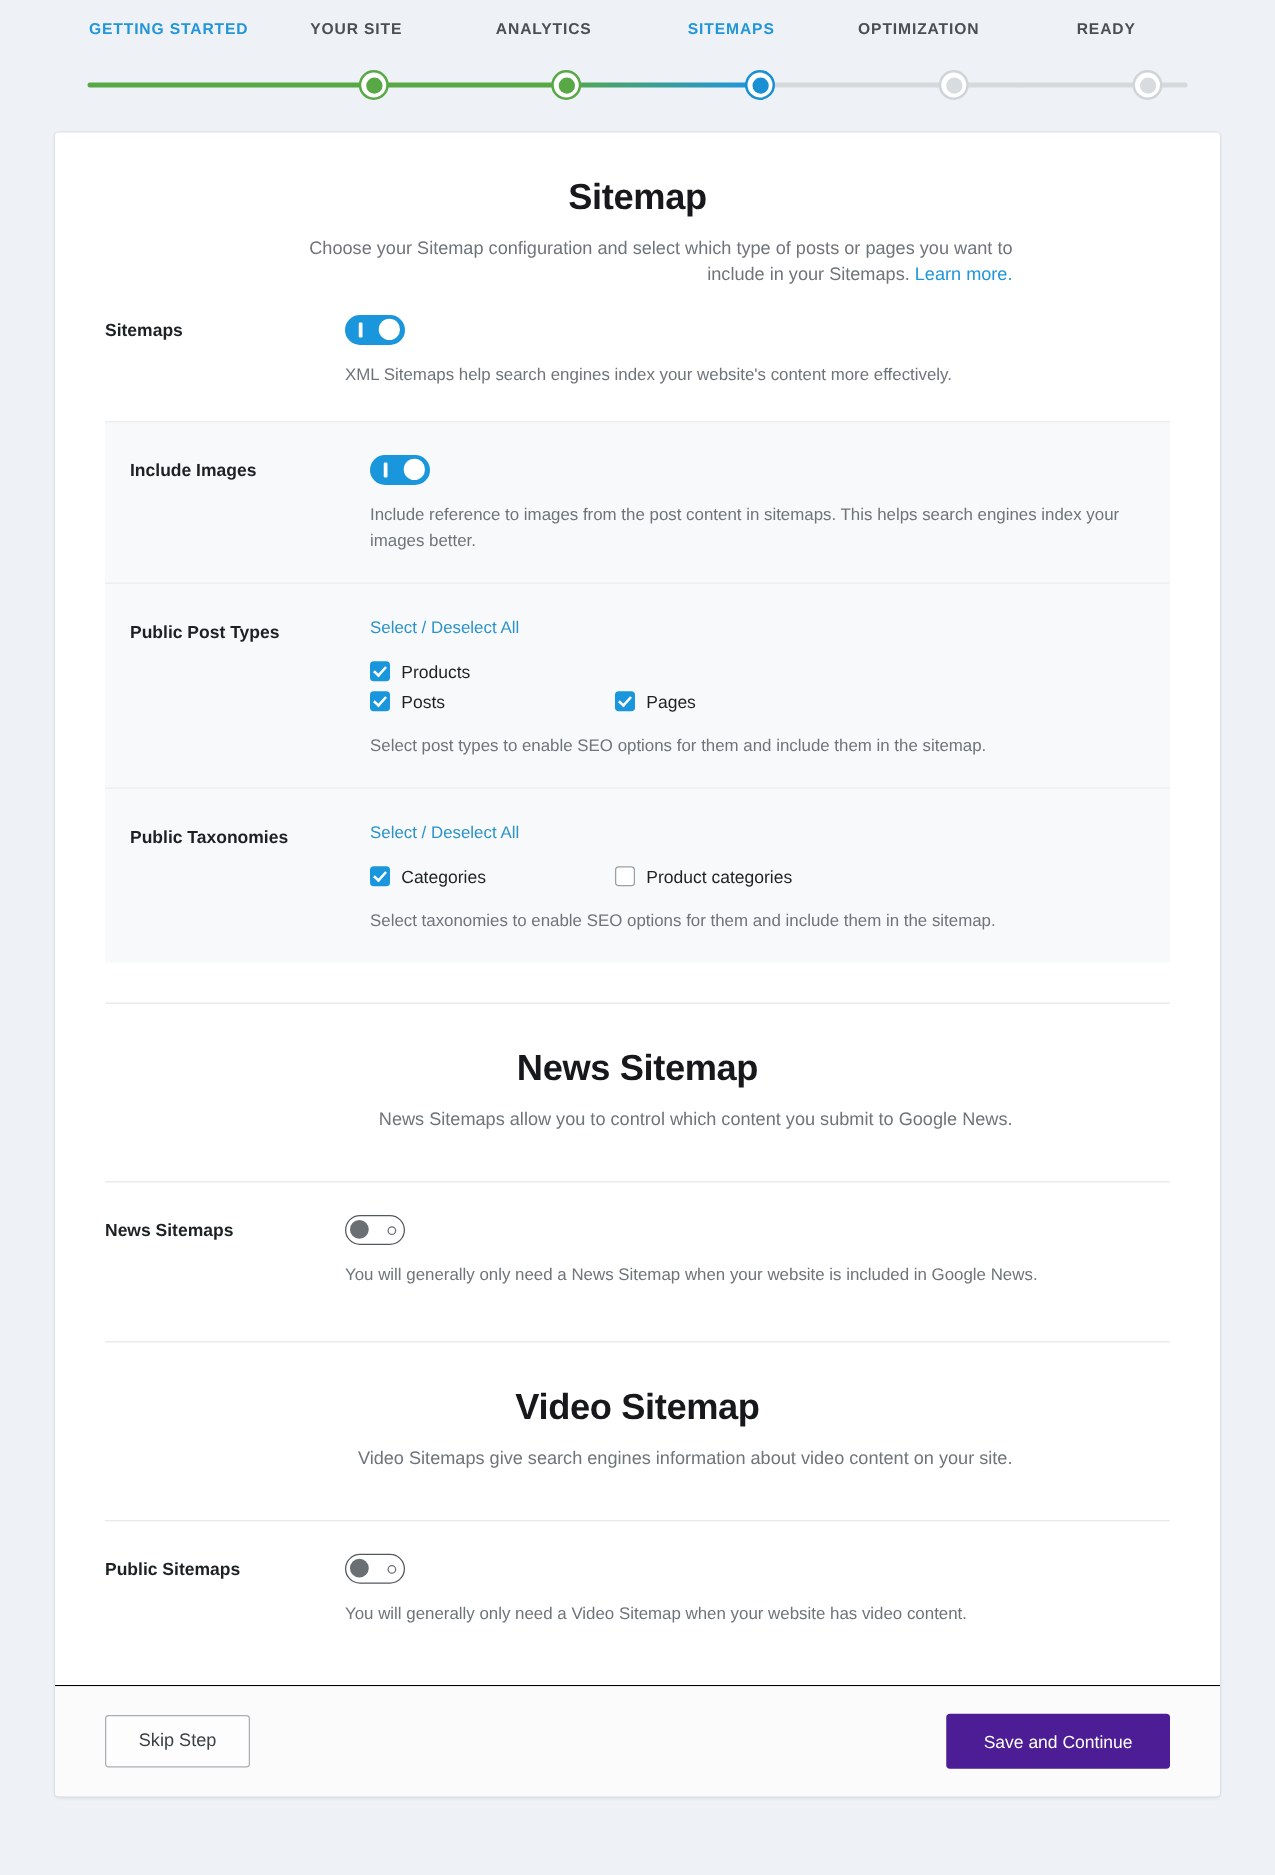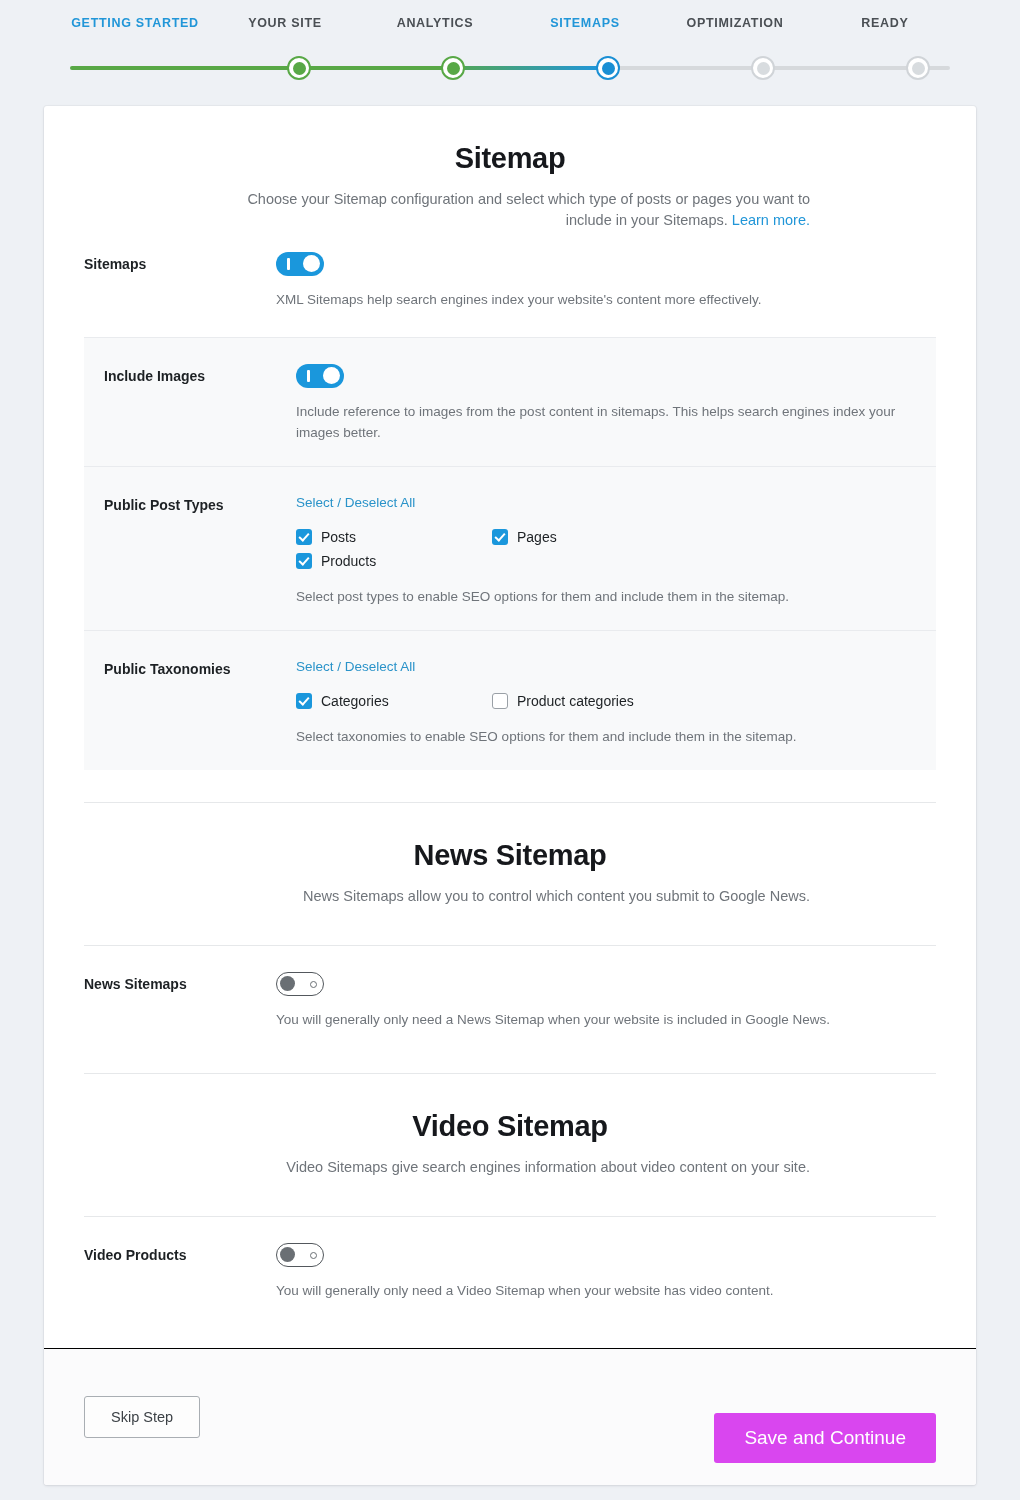--- a/index.html
+++ b/index.html
@@ -140,24 +140,23 @@
     display: flex; align-items: center; justify-content: space-between;
     border-top: 1px solid #000000; background: #fbfbfc;
     padding: 22px 40px; margin-top: 46px; border-radius: 0 0 3px 3px;
   }
   .btn-skip {
     background: #fdfdfd; border: 1px solid #a9aeb3; color: #3c4146;
     font-size: 14.5px; padding: 12px 26px; border-radius: 3px; cursor: pointer;
     font-family: "Liberation Sans", sans-serif;
   }
   .btn-save {
-    background: #d946ef; border: none; color: #fff; font-size: 19px;
+    background: #4c1d95; border: none; color: #fff; font-size: 14px;
     font-weight: 400; padding: 14px 30px; border-radius: 3px; cursor: pointer;
     font-family: "Liberation Sans", sans-serif;
-    margin-top: 42px;
   }
 </style>
 </head>
 <body>
 
 <div class="page">
 
 
   <div class="stepper">
     <div class="step-labels">
@@ -222,31 +221,31 @@
         </div>
 
         <div class="grow">
           <div class="field-label">Public Post Types</div>
           <div class="field-ctl">
             <a href="#" class="sel-link">Select / Deselect All</a>
             <div class="cb-grid">
               <div class="cb-row">
                 <label class="cb-item">
                   <span class="cb checked"></span>
+                  <span class="cb-label">Products</span>
+                </label>
+              </div>
+              <div class="cb-row">
+                <label class="cb-item">
+                  <span class="cb checked"></span>
                   <span class="cb-label">Posts</span>
                 </label>
                 <label class="cb-item">
                   <span class="cb checked"></span>
                   <span class="cb-label">Pages</span>
-                </label>
-              </div>
-              <div class="cb-row">
-                <label class="cb-item">
-                  <span class="cb checked"></span>
-                  <span class="cb-label">Products</span>
                 </label>
               </div>
             </div>
             <div class="field-help">Select post types to enable SEO options for them and include them in the sitemap.</div>
           </div>
         </div>
 
         <div class="grow">
           <div class="field-label">Public Taxonomies</div>
           <div class="field-ctl">
@@ -292,21 +291,21 @@
       <div class="divider" style="margin-top:42px"></div>
 
       <div class="block-head">
         <h2 class="section-title">Video Sitemap</h2>
         <p class="section-desc">Video Sitemaps give search engines information about video content on your site.</p>
       </div>
 
       <div class="divider" style="margin-top:38px"></div>
 
       <div class="field-row" style="padding-top:26px">
-        <div class="field-label">Video Products</div>
+        <div class="field-label">Public Sitemaps</div>
         <div class="field-ctl">
           <span class="toggle off">
               <span class="knob"></span>
               <span class="ring"></span>
             </span>
           <div class="field-help">You will generally only need a Video Sitemap when your website has video content.</div>
         </div>
       </div>
 
     </div>

